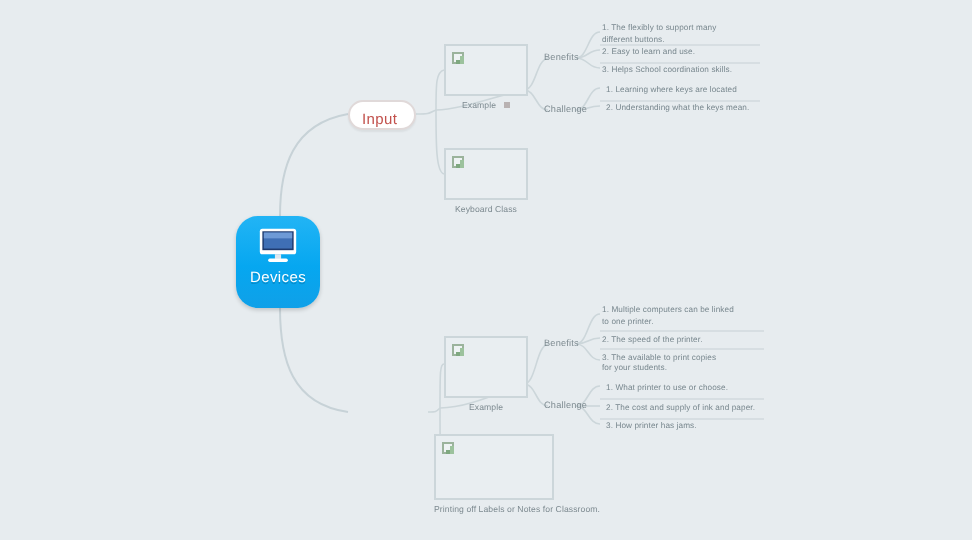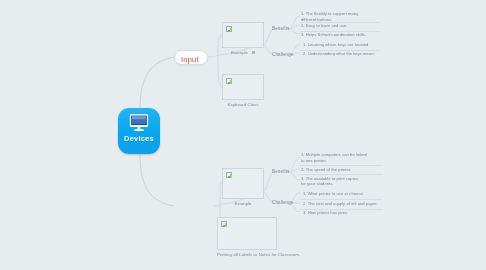--- a/index.html
+++ b/index.html
@@ -47,21 +47,21 @@
   }
   .root-icon {
     width: 22px;
     height: 20px;
     display: block;
   }
   .root-label {
     margin-top: 1px;
     font-size: 7.5px;
     color: #ffffff;
-    font-weight: bold;
+    font-weight: normal;
     letter-spacing: 0.2px;
     text-shadow: 0 1px 0 rgba(0,0,0,0.15);
   }
 
   
   .branch-pill {
     position: absolute;
     background: #ffffff;
     border: 1px solid #e0d9d9;
     border-radius: 9px;

